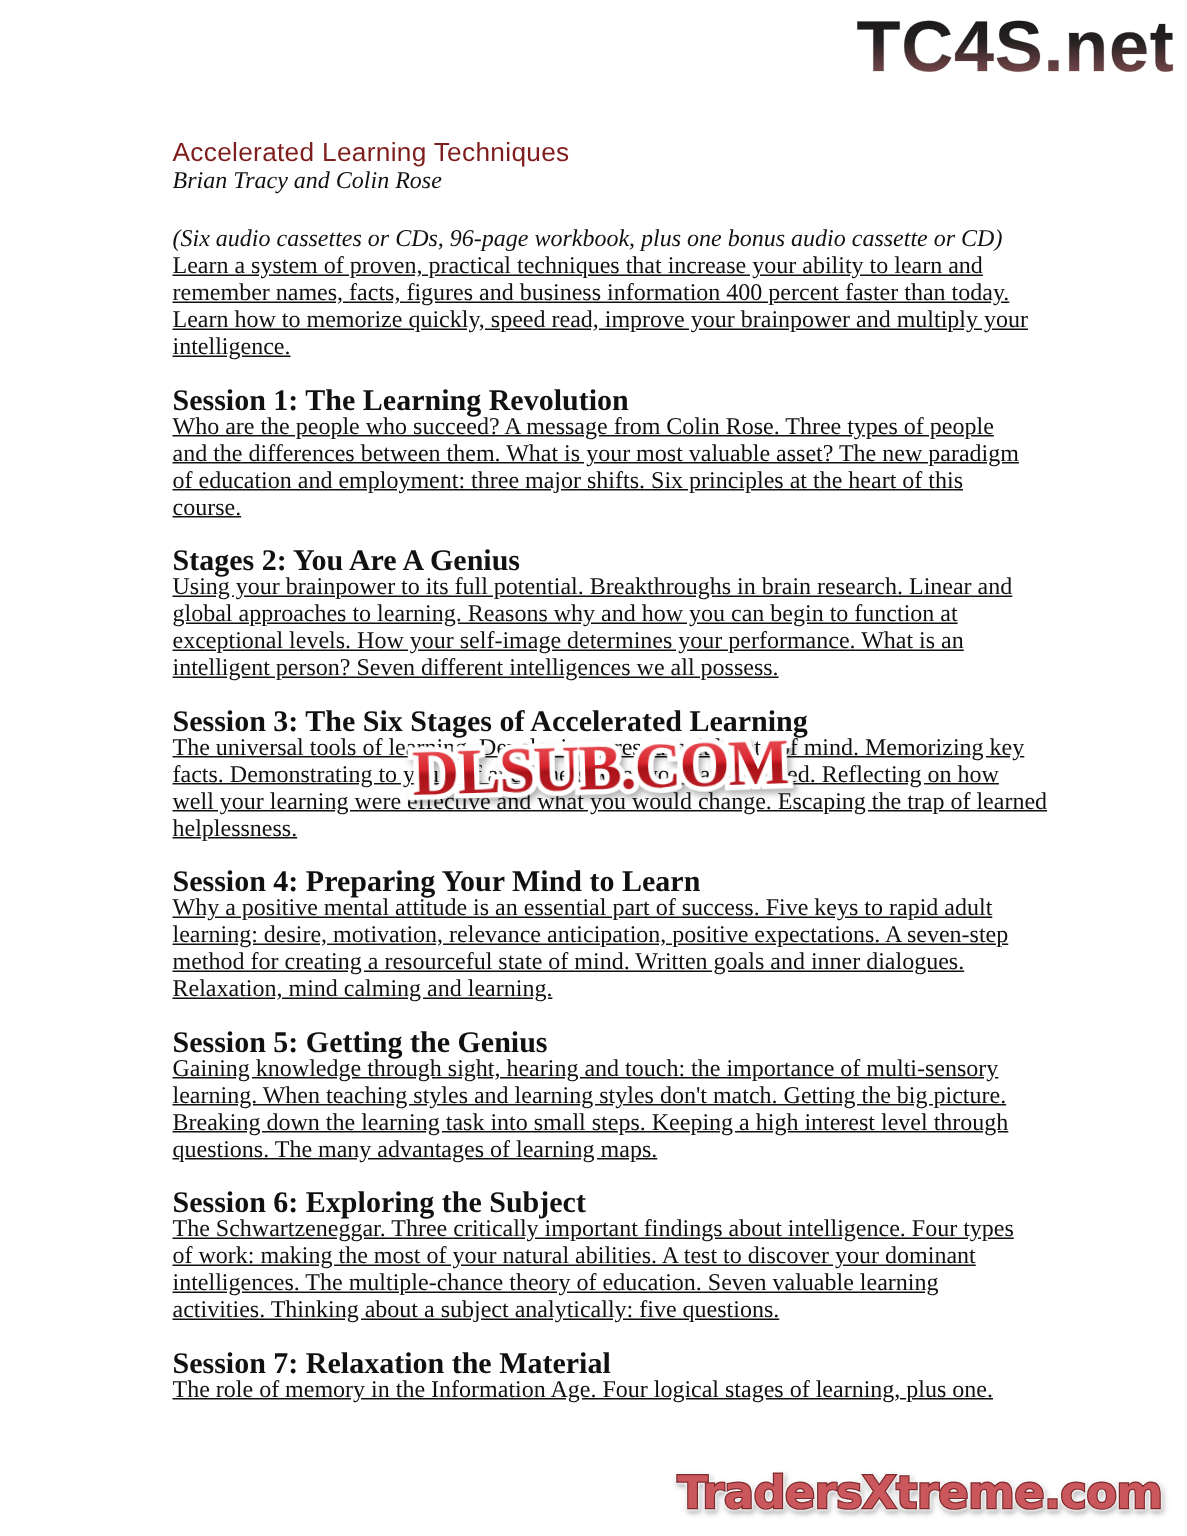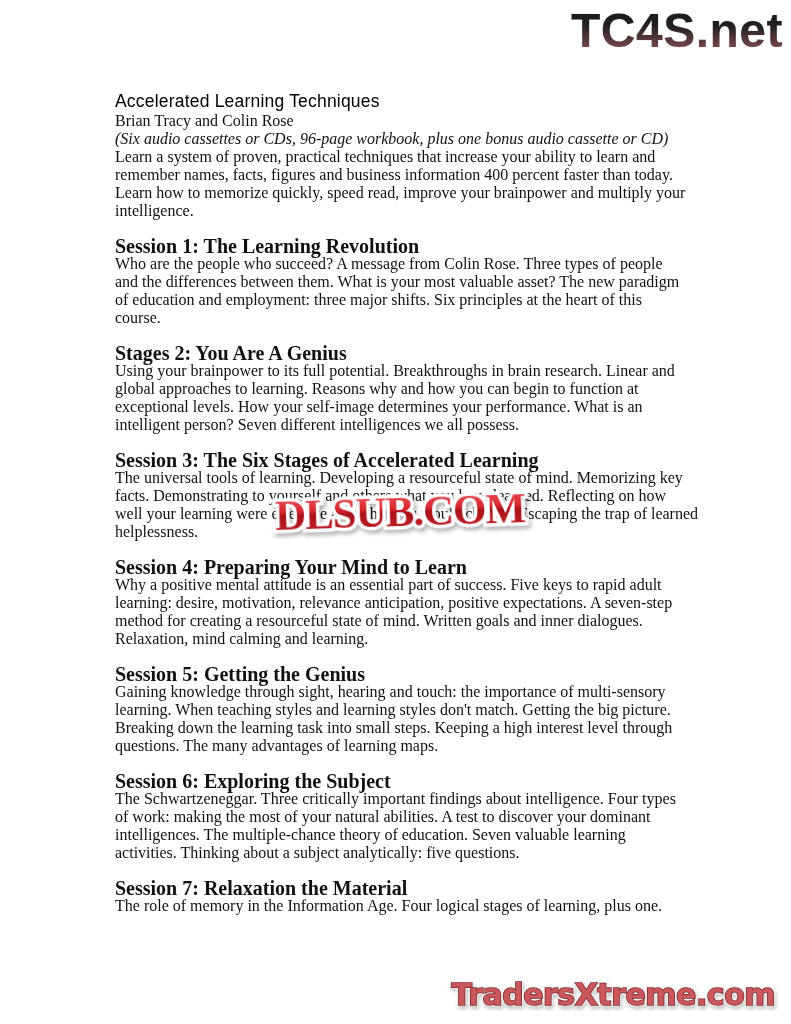--- a/index.html
+++ b/index.html
@@ -11,26 +11,26 @@
     font-family:"Liberation Serif", serif;
     border-radius:20px;
   }
   
   .content{
     position:absolute;left:115px;top:91px;width:648px;
     color:#111111;font-size:16px;line-height:18px;
   }
   .doc-title{
     font-family:"Liberation Sans", sans-serif;
-    font-size:17.5px;font-weight:400;color:#000000;
+    font-size:17.5px;font-weight:400;color:#7f1d1d;
     margin:0;line-height:21px;letter-spacing:0.2px;
   }
-  .byline{line-height:18px;}
-  .format-note{font-style:italic;line-height:18px;}
-  .para{white-space:pre-line;}
+  .byline{line-height:18px;font-style:italic;}
+  .format-note{font-style:italic;line-height:18px;margin-top:21px;}
+  .para{white-space:pre-line;text-decoration:underline;}
   .block{margin:17px 0 0 0;}
   .session-heading{
     font-size:20px;font-weight:700;margin:0;line-height:18px;
   }
   
   .top-logo{position:absolute;top:3px;right:6px;width:232px;height:54px;}
   
   .sticker{
     position:absolute;left:250px;top:480px;width:300px;height:62px;
     transform:rotate(-1.8deg);

